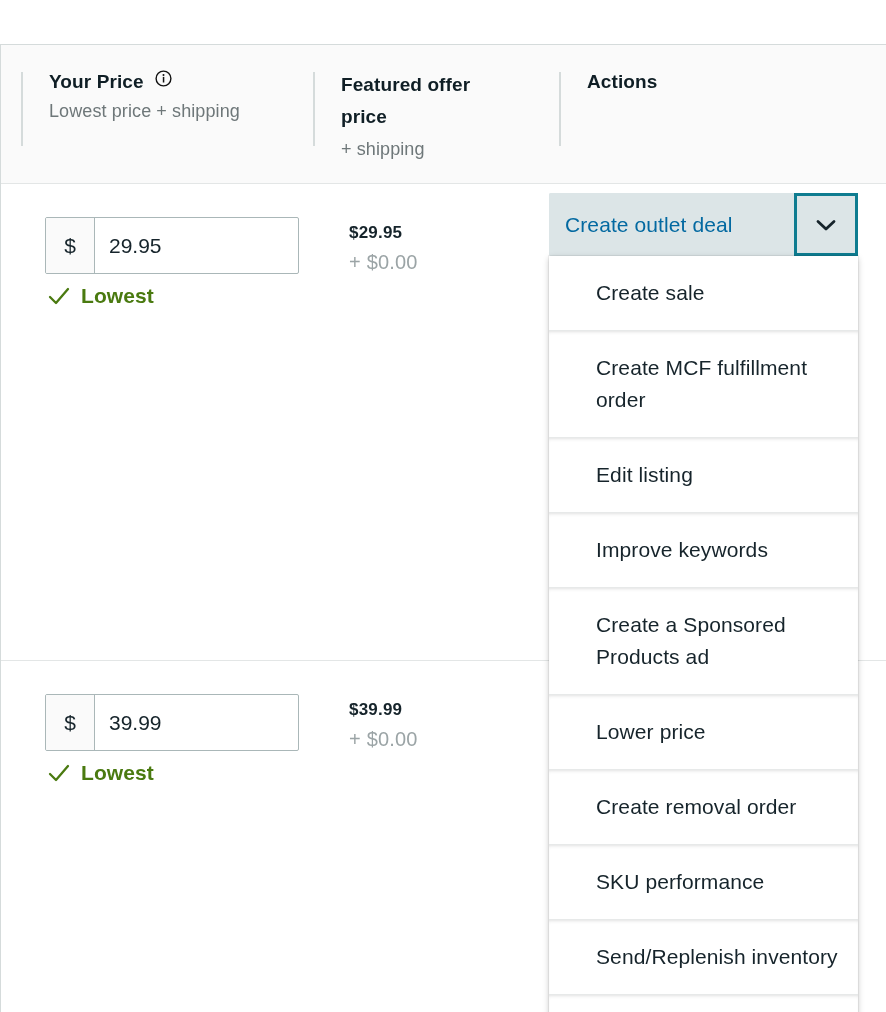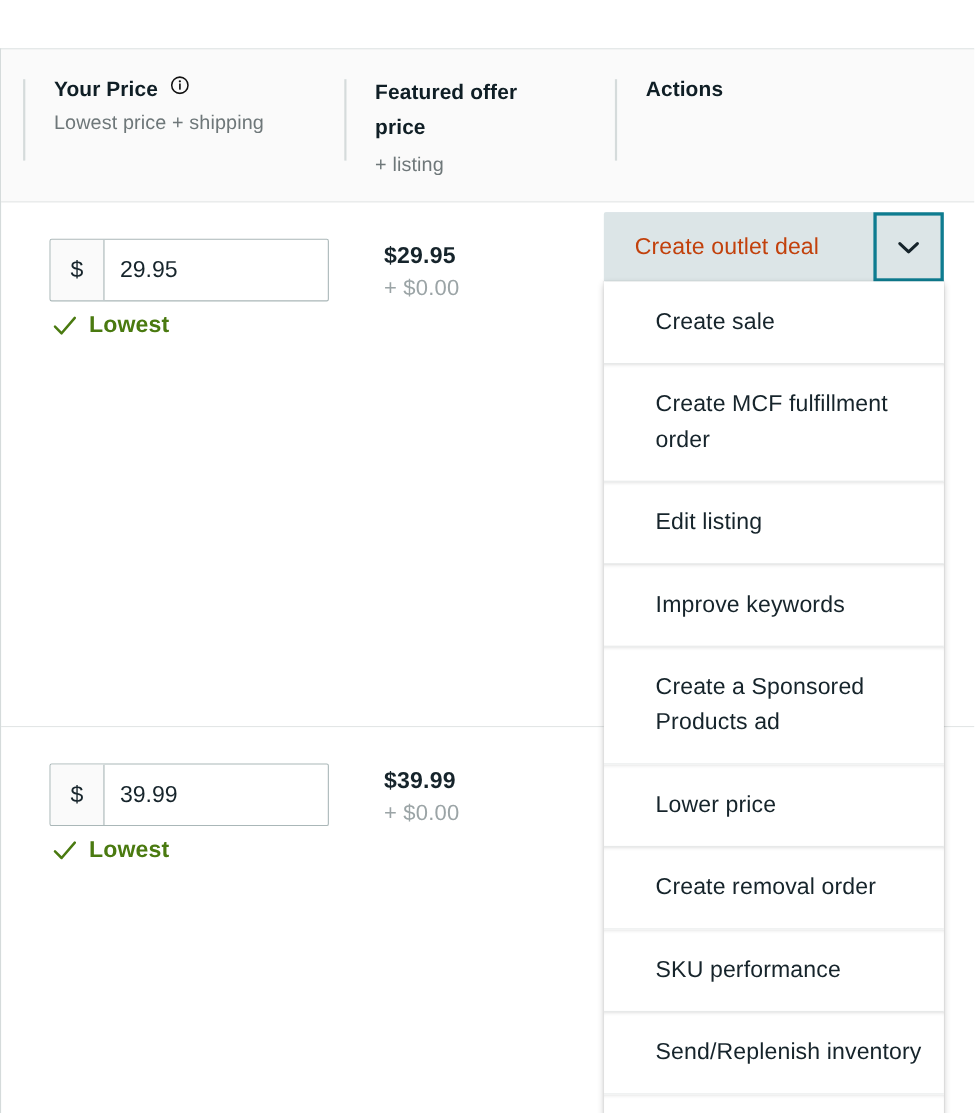--- a/index.html
+++ b/index.html
@@ -176,21 +176,21 @@
     letter-spacing: 0.1px;
   }
 
   .cell-featured {
     position: absolute;
     left: 348px;
     top: 35px;
     width: 170px;
   }
   .featured-main {
-    font-size: 21px;
+    font-size: 17px;
     font-weight: bold;
     color: #16242B;
     line-height: 28px;
     letter-spacing: 0.2px;
   }
   .featured-ship {
     font-size: 20px;
     color: #9BA4A6;
     line-height: 30px;
     letter-spacing: 0.2px;
@@ -211,23 +211,23 @@
     background: #DCE5E7;
     box-sizing: border-box;
     border-radius: 2px;
     overflow: visible;
     position: relative;
   }
   .split-main {
     flex: 1 1 auto;
     display: flex;
     align-items: center;
-    padding-left: 28px;
+    padding-left: 16px;
     font-size: 21px;
-    color: #c2410c;
+    color: #0369a1;
     letter-spacing: 0.1px;
     background: #DCE5E7;
     cursor: pointer;
     border-top-left-radius: 2px;
     border-bottom-left-radius: 2px;
   }
   .split-toggle {
     position: relative;
     flex: 0 0 64px;
     width: 64px;
@@ -303,21 +303,21 @@
             </span>
           </div>
           <div class="th-sub">Lowest price + shipping</div>
         </div>
       </div>
 
       <div class="th th-featured">
         <div class="sep"></div>
         <div class="th-body">
           <div class="th-title-wrap">Featured offer price</div>
-          <div class="th-sub">+ listing</div>
+          <div class="th-sub">+ shipping</div>
         </div>
       </div>
 
       <div class="th th-actions">
         <div class="sep"></div>
         <div class="th-body">
           <div class="th-title">Actions</div>
         </div>
       </div>
 

